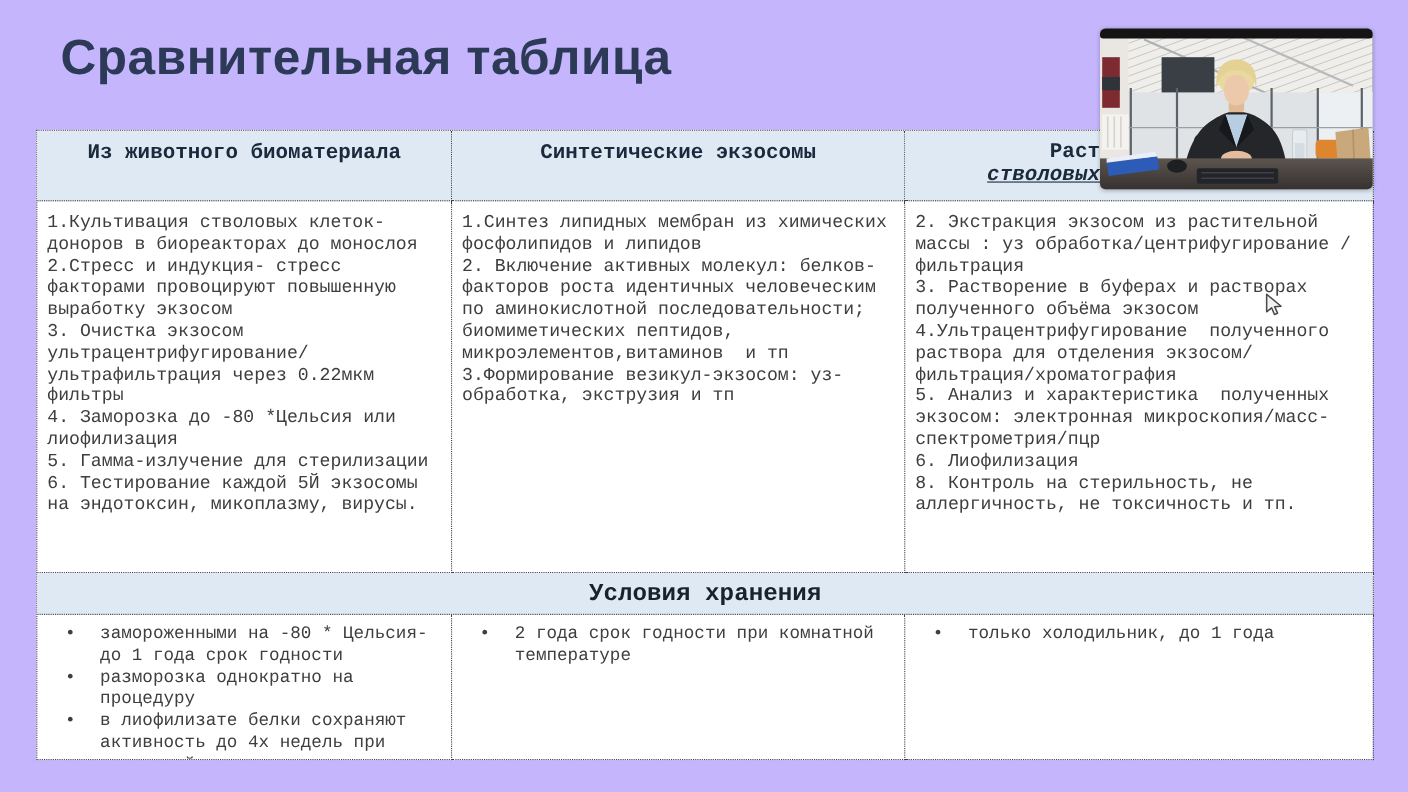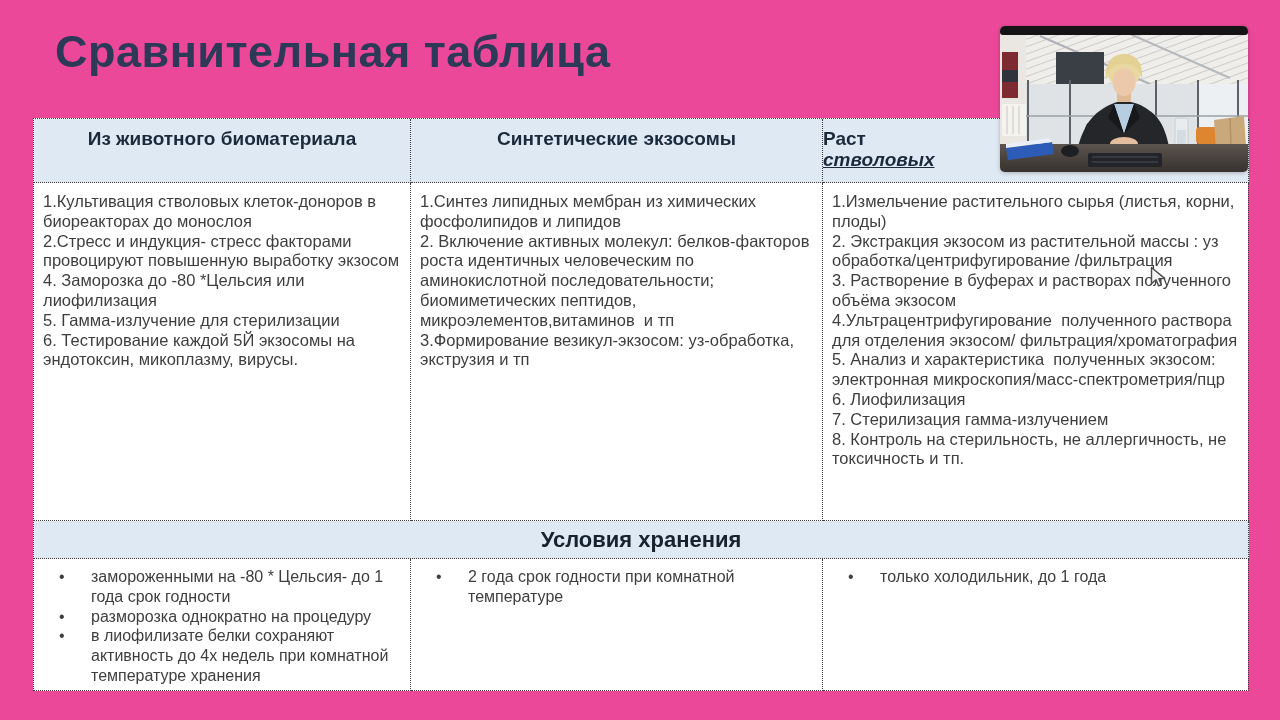--- a/index.html
+++ b/index.html
@@ -1,19 +1,19 @@
 <!DOCTYPE html>
 <html><head>
 <meta charset="utf-8">
 <style>
   * { box-sizing: border-box; margin: 0; padding: 0; }
   html, body { width: 1280px; height: 720px; overflow: hidden; background: #ffffff; }
   body { font-family: "Liberation Sans", sans-serif; position: relative; }
 
-  .page { position: absolute; inset: 0; width: 1280px; height: 720px; background: #ec4899; }
+  .page { position: absolute; inset: 0; width: 1280px; height: 720px; background: #c4b5fd; }
 
   .title {
     position: absolute; left: 55px; top: 26px;
     font-size: 45px; font-weight: 800; letter-spacing: 0.5px;
     color: #2c3a57;
   }
 
   
   .tbl {
     position: absolute; left: 33px; top: 118px; width: 1215px;
@@ -21,29 +21,30 @@
     grid-template-columns: 377px 412px 426px;
     grid-template-rows: 64px 338px 38px 132px;
     border-top: 1px dotted #3f3f3f;
     border-left: 1px dotted #3f3f3f;
     background: #fff;
   }
   .cell {
     border-right: 1px dotted #3f3f3f;
     border-bottom: 1px dotted #3f3f3f;
     overflow: hidden;
+    font-family: Liberation Mono, monospace;
   }
   .head {
     background: #dfe9f4;
     padding-top: 9px;
     text-align: center;
     font-weight: bold; font-size: 19px; color: #1b2a3b;
   }
   .head-plant { text-align: left; }
-  .h3wrap { width: 177px; text-align: left; line-height: 21px; }
+  .h3wrap { width: 177px; text-align: right; line-height: 21px; }
   .h3line2 { font-style: italic; text-decoration: underline; }
 
   .body-cell {
     padding: 9px 6px 6px 9px;
     font-size: 16.5px; line-height: 19.8px; color: #3e3e3e;
   }
   .item { white-space: pre-wrap; }
 
   .storage-head {
     grid-column: 1 / -1;
@@ -83,37 +84,36 @@
     <div class="cell head head-plant">
       <div class="h3wrap">
         <div>Раст</div>
         <div class="h3line2">стволовых</div>
       </div>
     </div>
 
     <div class="cell body-cell">
       <div class="item">1.Культивация стволовых клеток-доноров в биореакторах до монослоя</div>
       <div class="item">2.Стресс и индукция- стресс факторами провоцируют повышенную выработку экзосом</div>
+      <div class="item">3. Очистка экзосом ультрацентрифугирование/ ультрафильтрация через 0.22мкм фильтры</div>
       <div class="item">4. Заморозка до -80 *Цельсия или лиофилизация</div>
       <div class="item">5. Гамма-излучение для стерилизации</div>
       <div class="item">6. Тестирование каждой 5Й экзосомы на эндотоксин, микоплазму, вирусы.</div>
     </div>
     <div class="cell body-cell">
       <div class="item">1.Синтез липидных мембран из химических фосфолипидов и липидов</div>
       <div class="item">2. Включение активных молекул: белков-факторов роста идентичных человеческим по аминокислотной последовательности; биомиметических пептидов, микроэлементов,витаминов  и тп</div>
       <div class="item">3.Формирование везикул-экзосом: уз-обработка, экструзия и тп</div>
     </div>
     <div class="cell body-cell">
-      <div class="item">1.Измельчение растительного сырья (листья, корни, плоды)</div>
       <div class="item">2. Экстракция экзосом из растительной массы : уз обработка/центрифугирование /фильтрация</div>
       <div class="item">3. Растворение в буферах и растворах полученного объёма экзосом</div>
       <div class="item">4.Ультрацентрифугирование  полученного раствора для отделения экзосом/ фильтрация/хроматография</div>
       <div class="item">5. Анализ и характеристика  полученных экзосом: электронная микроскопия/масс-спектрометрия/пцр</div>
       <div class="item">6. Лиофилизация</div>
-      <div class="item">7. Стерилизация гамма-излучением</div>
       <div class="item">8. Контроль на стерильность, не аллергичность, не токсичность и тп.</div>
     </div>
 
     <div class="cell storage-head">Условия хранения</div>
 
     <div class="cell storage-cell">
       <div class="bitem">
         <span class="bdot">•</span>
         <span class="btxt">замороженными на -80 * Цельсия- до 1 года срок годности</span>
       </div>

